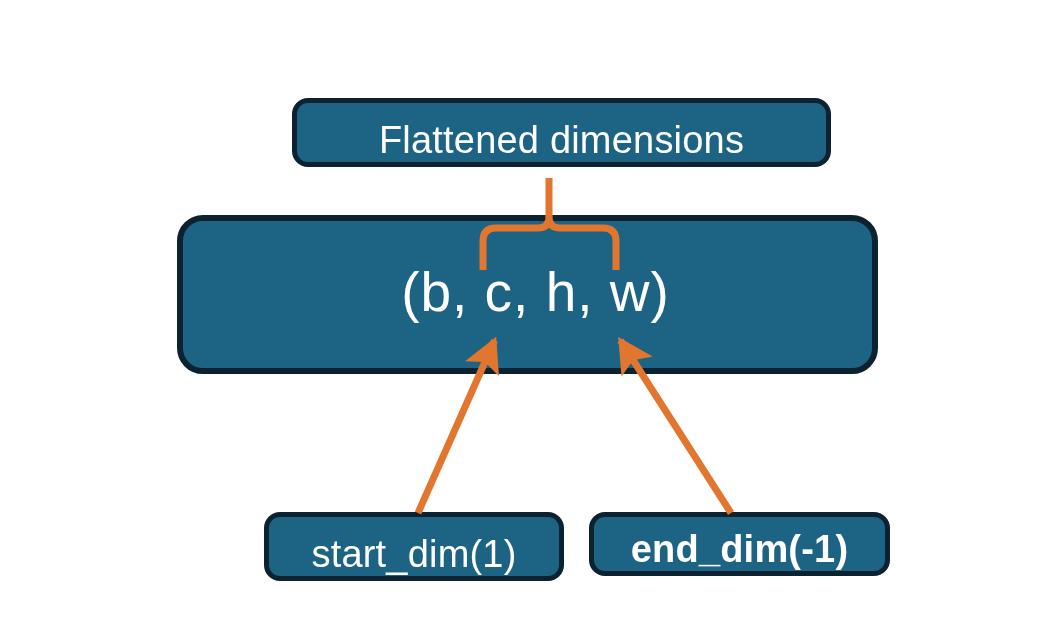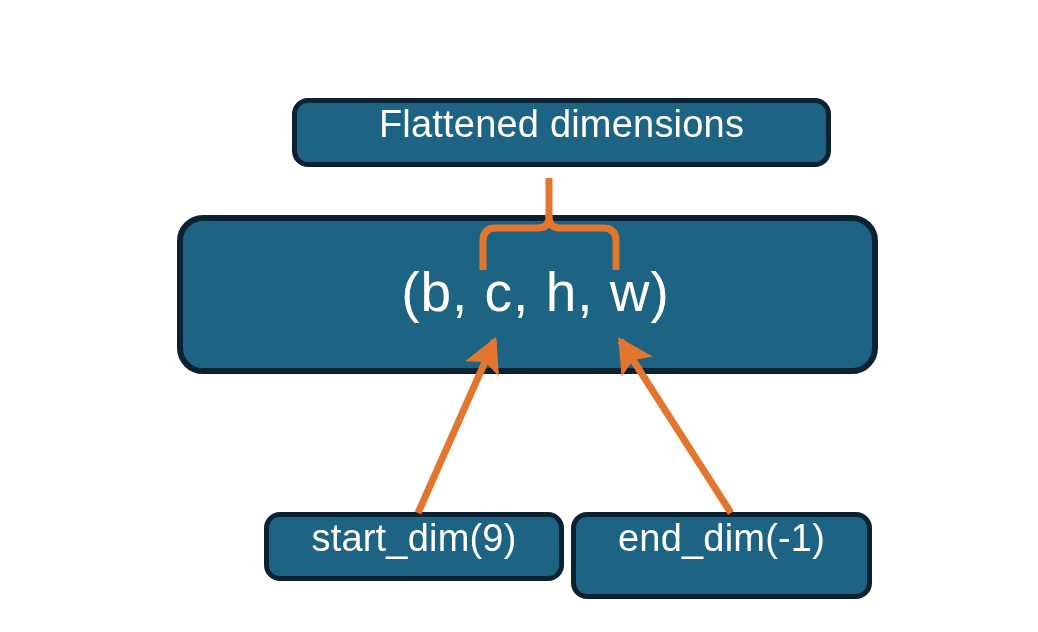--- a/index.html
+++ b/index.html
@@ -18,21 +18,21 @@
     overflow: hidden;
   }
   .node {
     position: absolute;
     box-sizing: border-box;
     background: #1d6384;
     border: 5px solid #0d2230;
     border-radius: 14px;
     color: #ffffff;
     display: flex;
-    align-items: flex-start;
+    align-items: flex-end;
     justify-content: center;
     font-family: "Liberation Sans", sans-serif;
     font-weight: 400;
     letter-spacing: 0.2px;
     white-space: nowrap;
     user-select: none;
   }
   #node-flattened {
     left: 292px;
     top: 98px;
@@ -60,26 +60,27 @@
   }
   #node-start-dim {
     left: 264px;
     top: 512px;
     width: 300px;
     height: 69px;
     font-size: 38px;
     border-radius: 16px;
   }
   #node-end-dim {
-    left: 571px;
+    left: 589px;
     top: 512px;
     width: 301px;
-    height: 87px;
+    height: 64px;
     font-size: 38px;
     border-radius: 16px;
+    font-weight: bold;
   }
   #overlay-brace, #overlay-arrows {
     position: absolute;
     left: 0;
     top: 0;
     width: 1038px;
     height: 632px;
     pointer-events: none;
   }
   #overlay-arrows { z-index: 5; }
@@ -92,21 +93,21 @@
 
   <div class="node" id="node-flattened">
     <span>Flattened dimensions</span>
   </div>
 
   <div class="node" id="node-shape">
     <span class="shape-text">(b, c, h, w)</span>
   </div>
 
   <div class="node" id="node-start-dim">
-    <span>start_dim(9)</span>
+    <span>start_dim(1)</span>
   </div>
 
   <div class="node" id="node-end-dim">
     <span>end_dim(-1)</span>
   </div>
 
   <svg id="overlay-arrows" viewBox="0 0 1038 632">
     <defs>
       <marker id="arrowhead-orange" markerWidth="5.2" markerHeight="5.6" refX="4.4" refY="2.8" orient="auto" markerUnits="strokeWidth">
         <path d="M0,0.15 L5.0,2.8 L0,5.45 L1.05,2.8 Z" fill="#e2762e"></path>

